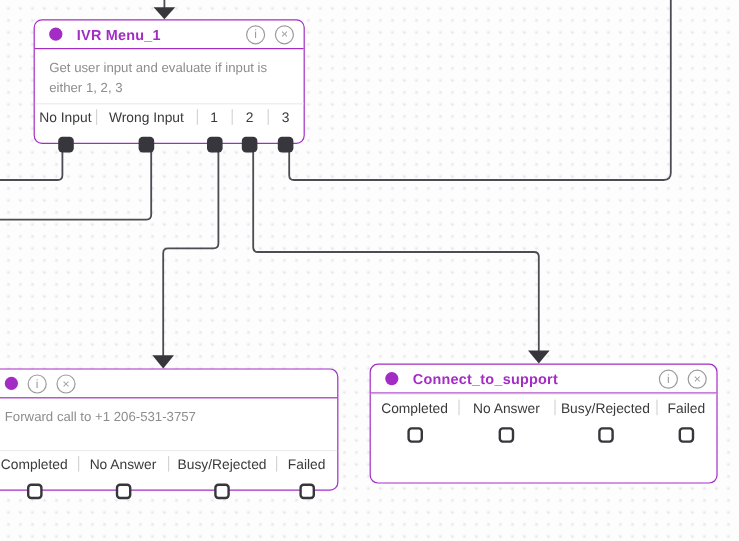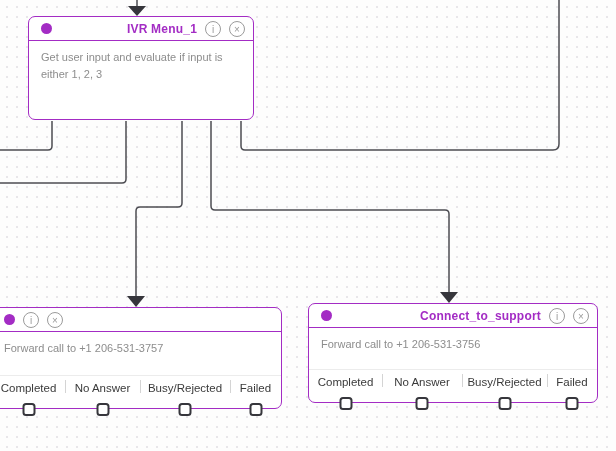--- a/index.html
+++ b/index.html
@@ -19,21 +19,21 @@
     border:1.5px solid #a32cc4;border-radius:7px;
     box-sizing:border-box;display:flex;flex-direction:column;
   }
   .node-header{
     display:flex;align-items:center;height:23px;flex:0 0 23px;
     border-bottom:1.5px solid #a32cc4;padding:0 8px 0 12px;
   }
   .status-dot{width:11px;height:11px;border-radius:50%;background:#a32cc4;flex:0 0 11px;}
   .node-title{
     flex:1;margin-left:12px;color:#a32cc4;font-size:12px;font-weight:700;
-    letter-spacing:.2px;white-space:nowrap;overflow:hidden;text-align:right;
+    letter-spacing:.2px;white-space:nowrap;overflow:hidden;
   }
   .icon-btn{
     width:16px;height:16px;border:1.2px solid #9b9b9b;border-radius:50%;
     color:#9b9b9b;font-size:10px;line-height:15px;text-align:center;
     box-sizing:border-box;margin-left:8px;flex:0 0 16px;background:#fff;
     font-style:normal;user-select:none;
   }
   .node-body{
     flex:1;padding:8px 12px 0 12px;color:#8d8d8d;font-size:11px;line-height:17px;
   }
@@ -95,20 +95,42 @@
   </svg>
 
   <div class="node node-ivr">
     <div class="node-header">
       <span class="status-dot"></span>
       <span class="node-title">IVR Menu_1</span>
       <span class="icon-btn">i</span>
       <span class="icon-btn">×</span>
     </div>
     <div class="node-body">Get user input and evaluate if input is either 1, 2, 3</div>
+    <div class="ports">
+      <div class="port-cell c0">
+        <span class="port-label">No Input</span>
+        <span class="port-square filled"></span>
+      </div>
+      <div class="port-cell c1">
+        <span class="port-label">Wrong Input</span>
+        <span class="port-square filled"></span>
+      </div>
+      <div class="port-cell c2">
+        <span class="port-label">1</span>
+        <span class="port-square filled"></span>
+      </div>
+      <div class="port-cell c3">
+        <span class="port-label">2</span>
+        <span class="port-square filled"></span>
+      </div>
+      <div class="port-cell c4">
+        <span class="port-label">3</span>
+        <span class="port-square filled"></span>
+      </div>
+    </div>
   </div>
 
   <div class="node node-sales">
     <div class="node-header">
       <span class="status-dot"></span>
       <span class="icon-btn">i</span>
       <span class="icon-btn">×</span>
     </div>
     <div class="node-body">Forward call to +1 206-531-3757</div>
     <div class="ports">
@@ -131,21 +153,20 @@
     </div>
   </div>
 
   <div class="node node-support">
     <div class="node-header">
       <span class="status-dot"></span>
       <span class="node-title">Connect_to_support</span>
       <span class="icon-btn">i</span>
       <span class="icon-btn">×</span>
     </div>
-    <div class="node-body">Forward call to +1 206-531-3756</div>
     <div class="ports">
       <div class="port-cell c0">
         <span class="port-label">Completed</span>
         <span class="port-square open"></span>
       </div>
       <div class="port-cell c1">
         <span class="port-label">No Answer</span>
         <span class="port-square open"></span>
       </div>
       <div class="port-cell c2">

